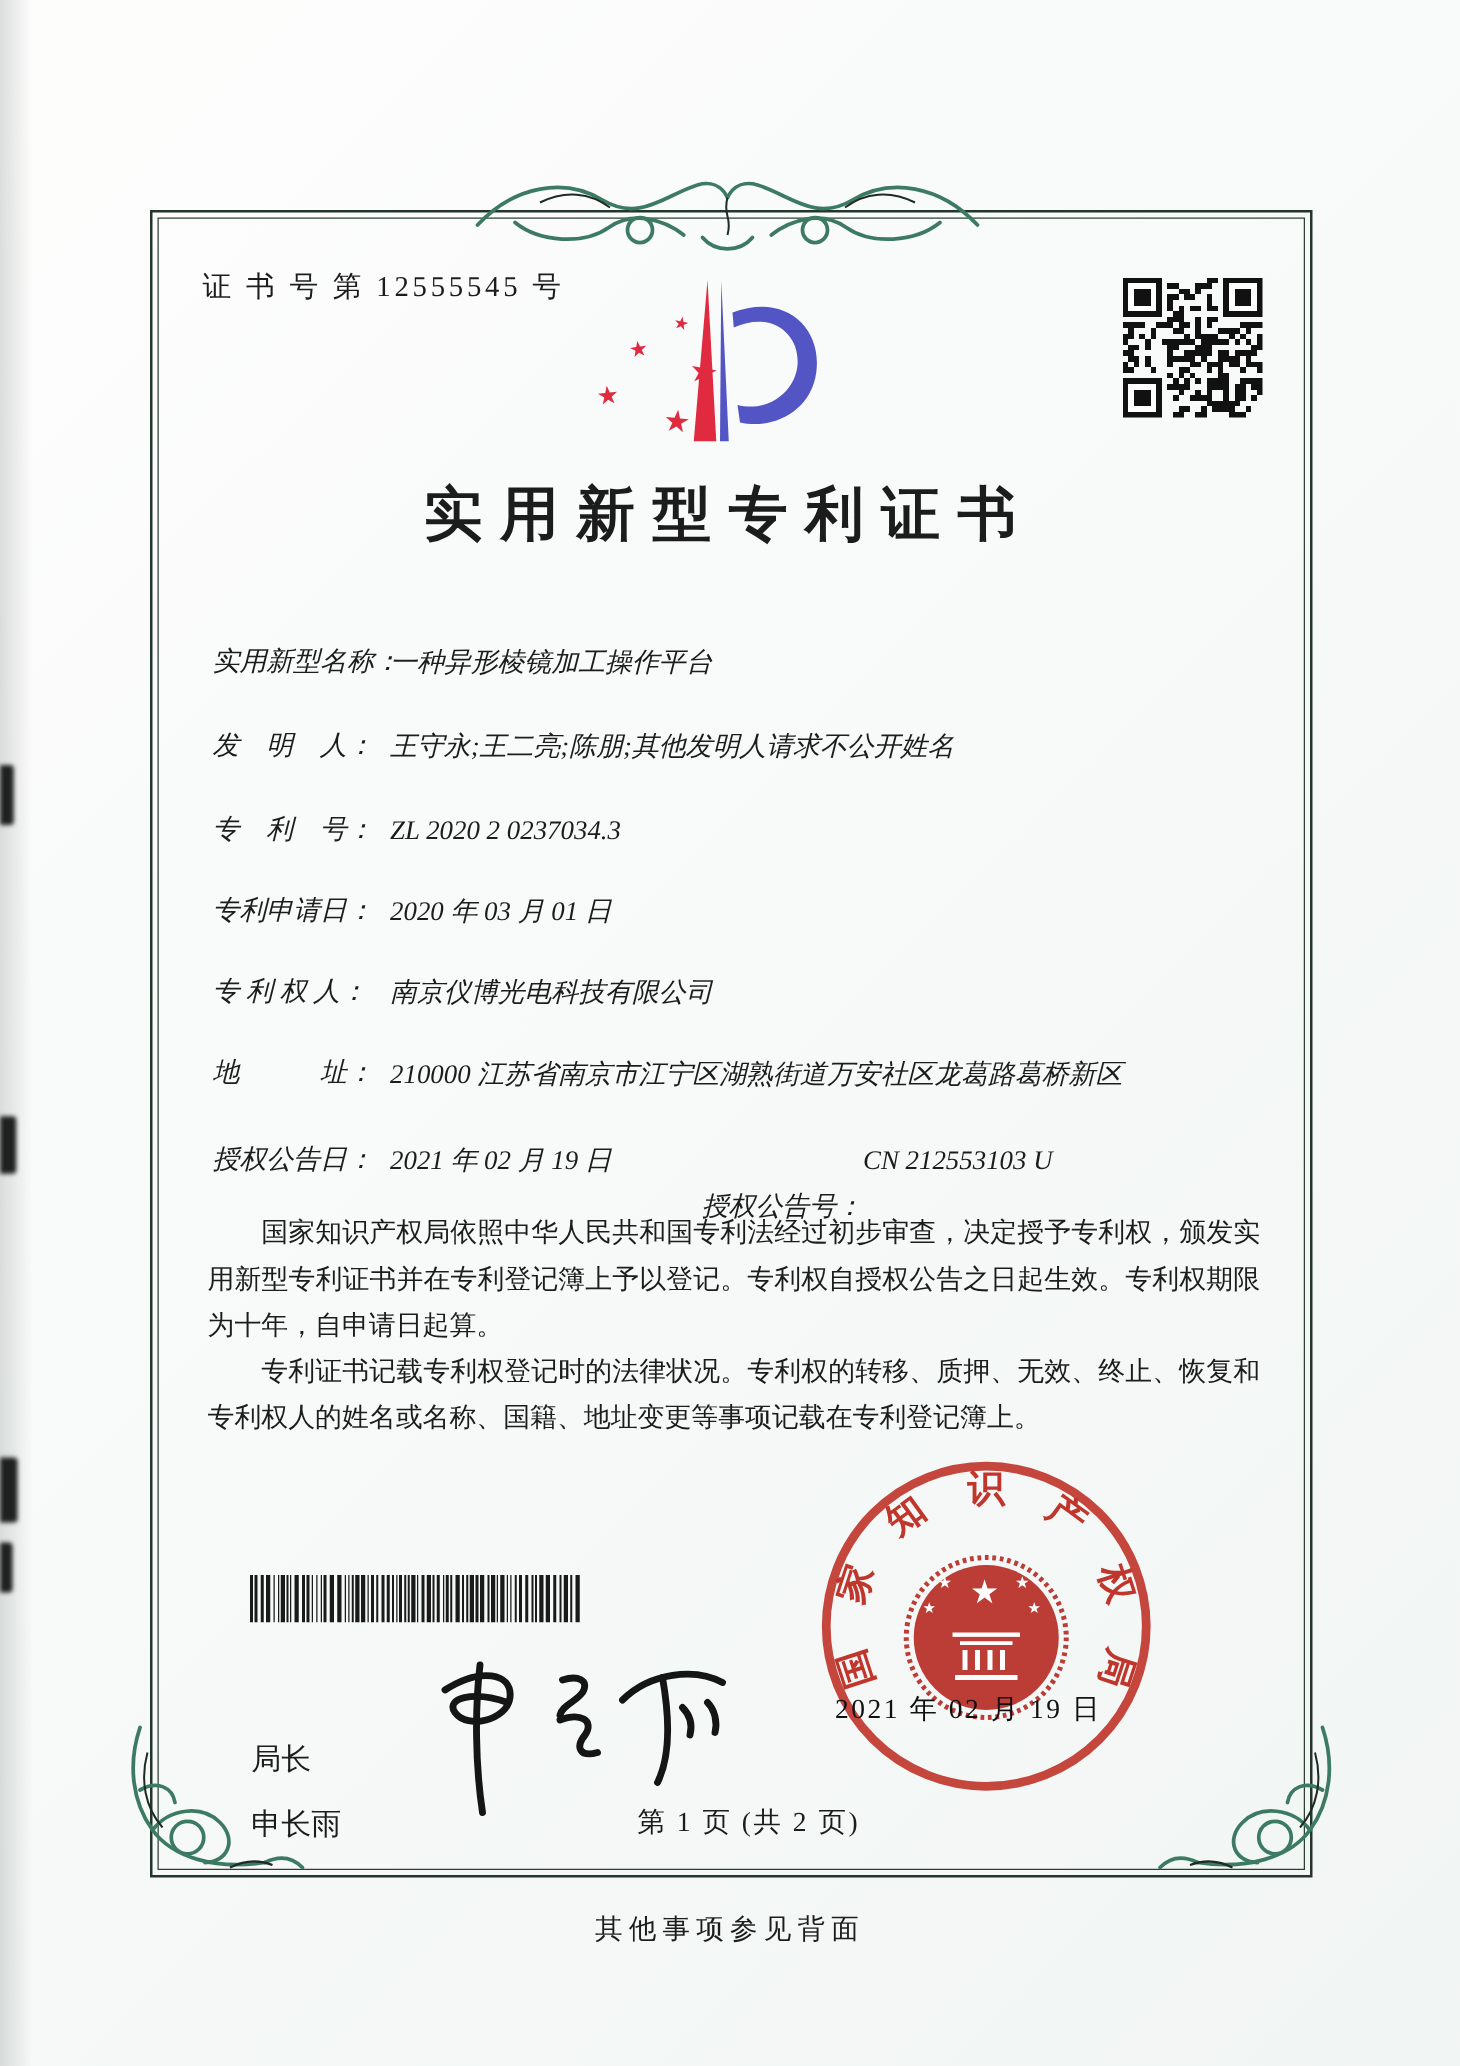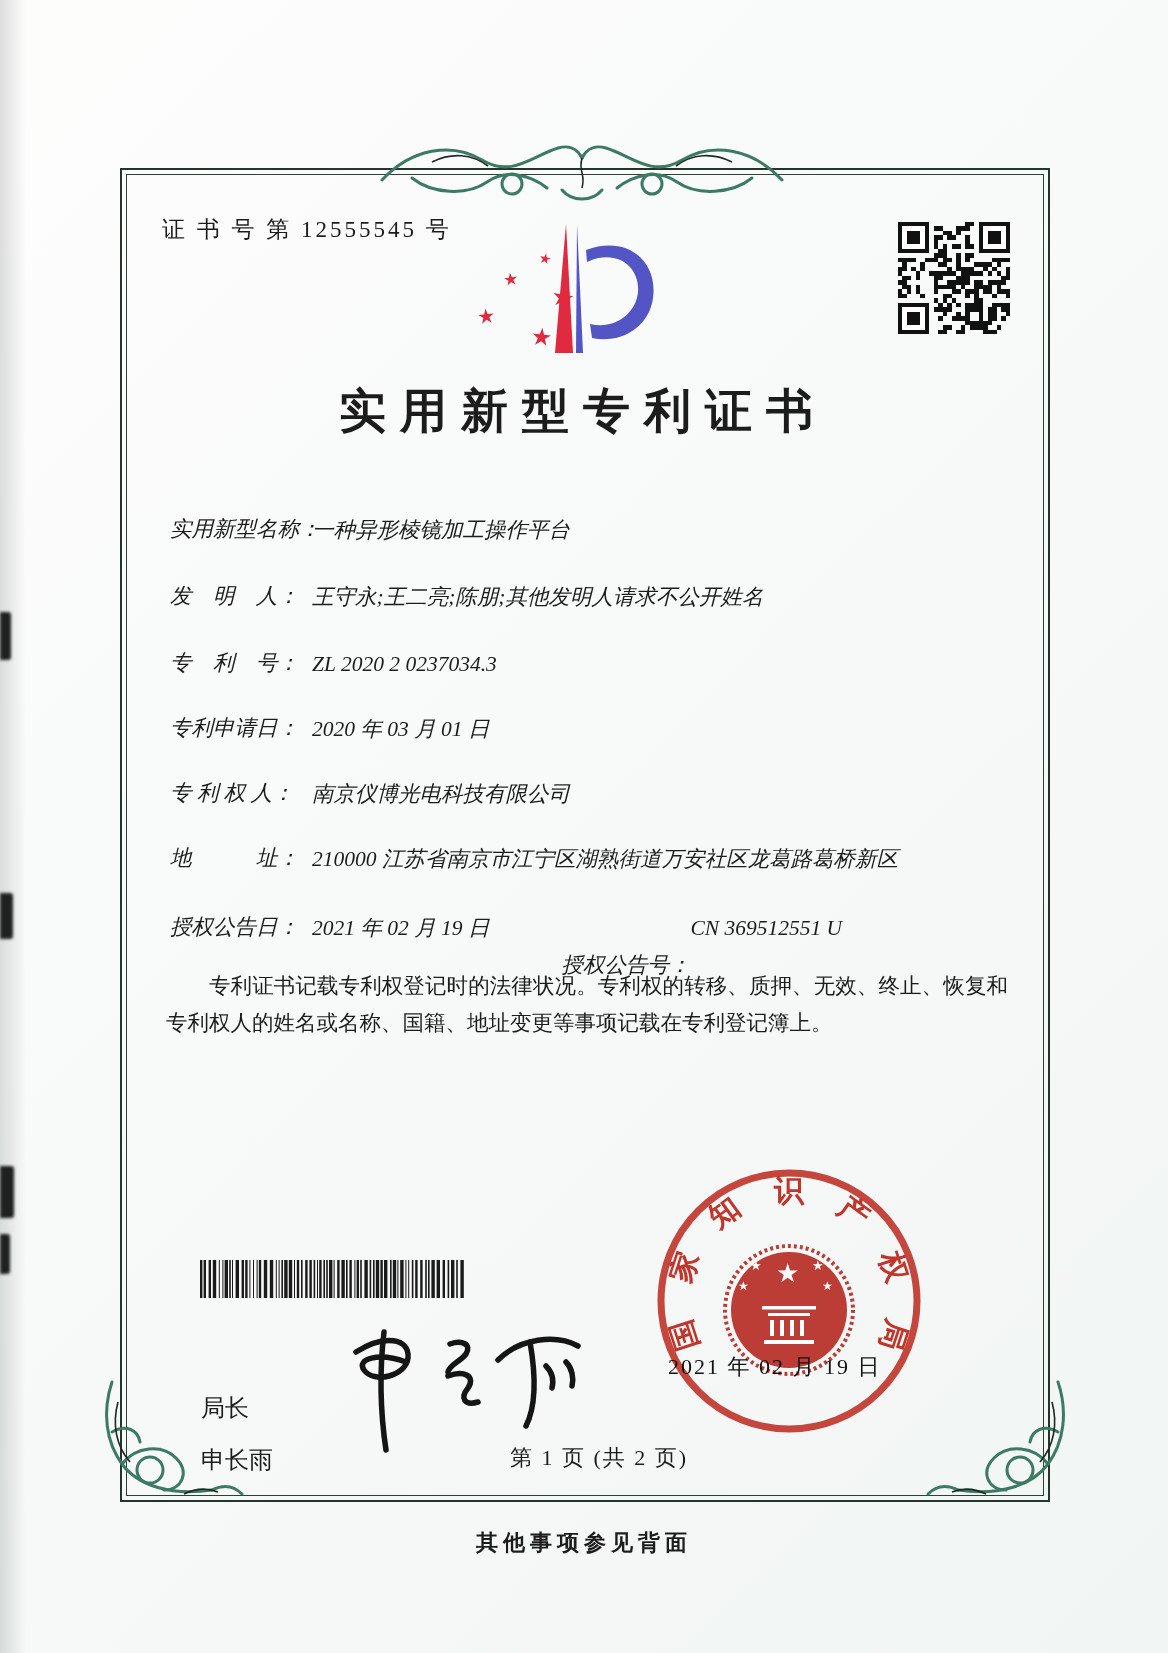--- a/index.html
+++ b/index.html
@@ -26,21 +26,21 @@
   .body-text{position:absolute;left:166px;top:968px;width:842px;
     font-size:21.5px;line-height:37px;text-align:justify;}
   .body-text p{margin:0;text-indent:2em;}
   .barcode{position:absolute;left:200px;top:1260px;width:264px;height:38px;}
   .officer{position:absolute;left:201px;top:1382px;font-size:24px;line-height:52px;}
   .signature{position:absolute;left:322px;top:1318px;}
   .seal{position:absolute;left:648px;top:1160px;width:282px;height:282px;}
   .seal-date{position:absolute;left:668px;top:1352px;font-size:22px;letter-spacing:2px;color:#111;}
   .page-info{position:absolute;left:136px;top:1443px;width:926px;text-align:center;font-size:22px;letter-spacing:2px;}
   .back-note{position:absolute;left:0;top:1528px;width:1168px;text-align:center;
-    font-size:22px;font-weight:700;letter-spacing:5px;}
+    font-size:22px;font-weight:400;letter-spacing:5px;}
   .flourish{position:absolute;}
   .qr{position:absolute;left:898px;top:222px;}
   .logo{position:absolute;left:452px;top:218px;}
 </style>
 </head>
 <body>
 
 <div class="page">
 
   <div class="edge-shade"></div>
@@ -364,26 +364,27 @@
     <span class="val">210000 江苏省南京市江宁区湖熟街道万安社区龙葛路葛桥新区</span>
   </div>
   <div class="row" style="top:912px;">
     <div class="grant-group">
       <div class="pair">
         <span class="lbl">授权公告日：</span>
         <span class="val">2021 年 02 月 19 日</span>
       </div>
       <div class="pair">
         <span class="lbl" style="width:auto;margin-top:38px;">授权公告号：</span>
-        <span class="val">CN 369512551 U</span>
+        <span class="val">CN 212553103 U</span>
       </div>
     </div>
   </div>
 
   <div class="body-text">
+    <p>国家知识产权局依照中华人民共和国专利法经过初步审查，决定授予专利权，颁发实用新型专利证书并在专利登记簿上予以登记。专利权自授权公告之日起生效。专利权期限为十年，自申请日起算。</p>
     <p>专利证书记载专利权登记时的法律状况。专利权的转移、质押、无效、终止、恢复和专利权人的姓名或名称、国籍、地址变更等事项记载在专利登记簿上。</p>
   </div>
 
   <svg class="barcode" id="barcode-svg" width="264" height="38">
       <rect x="0" y="0" width="2.4" height="38" fill="#1a1a1a"></rect>
       <rect x="3.5999999999999996" y="0" width="2.4" height="38" fill="#1a1a1a"></rect>
       <rect x="8.6" y="0" width="2.4" height="38" fill="#1a1a1a"></rect>
       <rect x="12.8" y="0" width="3.4" height="38" fill="#1a1a1a"></rect>
       <rect x="18.8" y="0" width="1" height="38" fill="#1a1a1a"></rect>
       <rect x="22.400000000000002" y="0" width="1" height="38" fill="#1a1a1a"></rect>

